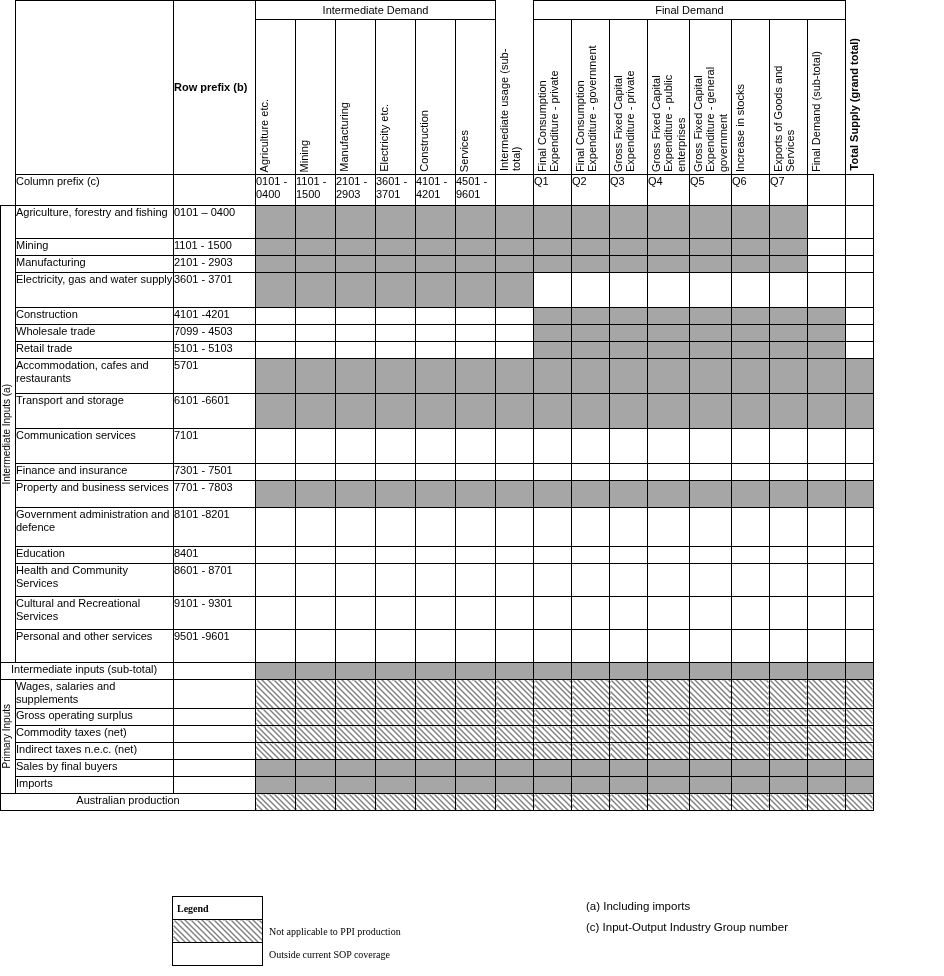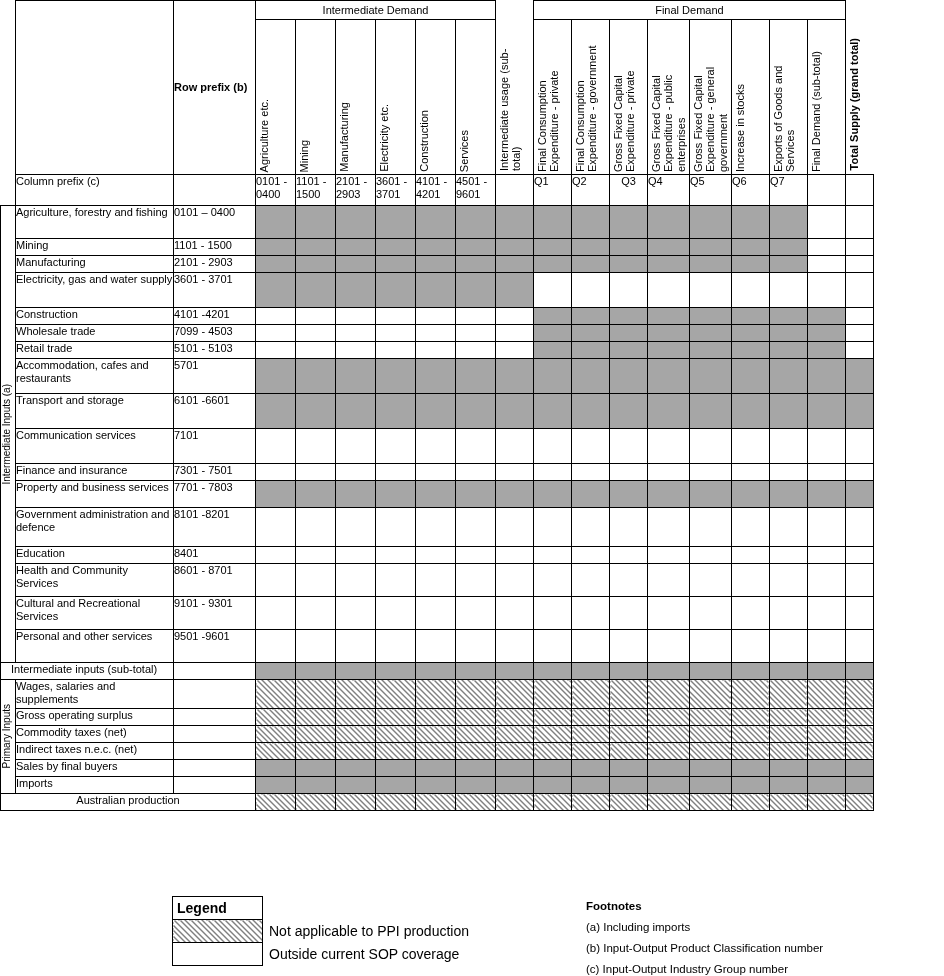--- a/index.html
+++ b/index.html
@@ -47,21 +47,21 @@
     writing-mode:vertical-rl;
     transform:rotate(180deg);
     display:block;
     text-align:center;
     white-space:nowrap;
     font-size:10px;
   }
 
   .legend-wrap{position:absolute;left:172px;top:896px;width:300px;}
   .legend-wrap table{border-collapse:collapse;}
-  .legend-wrap td{border:1px solid #000;font-size:14px;height:20px;}
+  .legend-wrap td{border:1px solid #000;font-size:10px;height:20px;font-family:Liberation Serif, serif;}
   .legend-swatch{width:84px;}
   .legend-text{border:none !important;padding-left:6px;white-space:nowrap;}
   .legend-title{font-weight:bold;padding-left:4px;}
 
   .footnotes{position:absolute;left:586px;top:896px;font-size:11.5px;line-height:21px;}
   .footnotes .ft-title{font-weight:bold;}
 
   .nb{border:none !important;}
 </style>
 </head>
@@ -187,21 +187,21 @@
           <td></td>
           <td class="colprefix" style="height:30px;">0101 - 0400</td>
           <td class="colprefix" style="height:30px;">1101 - 1500</td>
           <td class="colprefix" style="height:30px;">2101 - 2903</td>
           <td class="colprefix" style="height:30px;">3601 - 3701</td>
           <td class="colprefix" style="height:30px;">4101 - 4201</td>
           <td class="colprefix" style="height:30px;">4501 - 9601</td>
           <td class="colprefix" style="height:30px;"></td>
           <td class="colprefix" style="height:30px;">Q1</td>
           <td class="colprefix" style="height:30px;">Q2</td>
-          <td class="colprefix" style="height:30px;text-align:center;">Q3</td>
+          <td class="colprefix" style="height:30px;">Q3</td>
           <td class="colprefix" style="height:30px;">Q4</td>
           <td class="colprefix" style="height:30px;">Q5</td>
           <td class="colprefix" style="height:30px;">Q6</td>
           <td class="colprefix" style="height:30px;">Q7</td>
           <td class="colprefix" style="height:30px;"></td>
           <td class="colprefix" style="height:30px;"></td>
         </tr>
         <tr>
           <td class="sidecap" rowspan="17" style="vertical-align:middle;">
             <span class="vt">Intermediate Inputs (a)</span>
@@ -723,19 +723,17 @@
       </tr>
       <tr>
         <td class="legend-swatch white"></td>
         <td class="legend-text nb">Outside current SOP coverage</td>
       </tr>
     </tbody>
       </table>
   </div>
 
   <div class="footnotes">
-    <div class="ft-title">Footnotes</div>
     <div>(a) Including imports</div>
-    <div>(b) Input-Output Product Classification number</div>
     <div>(c) Input-Output Industry Group number</div>
   </div>
 
 </div>
 
 </body></html>

